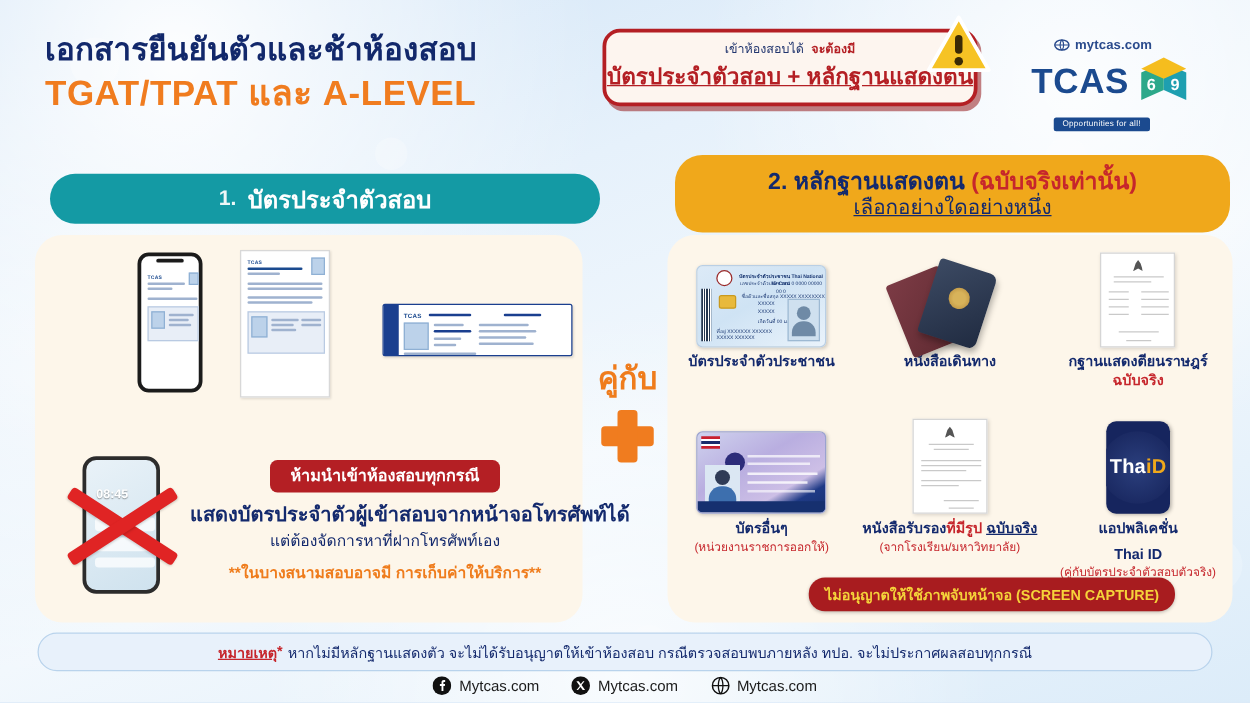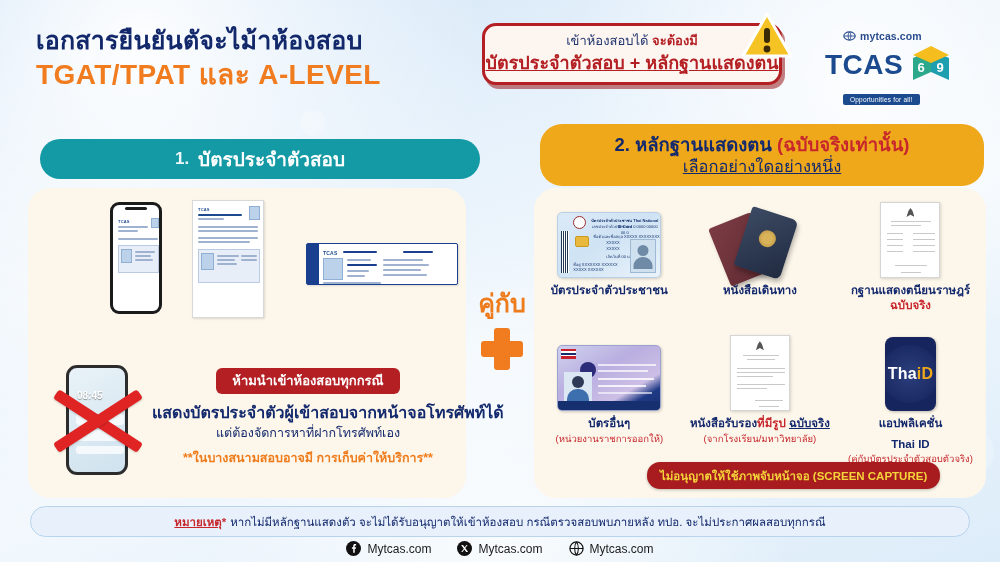--- a/index.html
+++ b/index.html
@@ -32,21 +32,21 @@
     font-size:28px; font-weight:bold; color:#f07c1f; letter-spacing:.4px;
     line-height:1.18; margin-top:2px; white-space:nowrap;
   }
 
   .alertbox {
     position:absolute; left:482px; top:23px; width:300px; height:62px;
     background:#fdf5ef; border:3px solid #b41f24; border-radius:14px;
     display:flex; flex-direction:column; align-items:center; justify-content:center;
     box-shadow:3px 4px 0 rgba(150,25,28,.55);
   }
-  .alert-l1 { font-size:13px; color:#21356e; line-height:1.35; white-space:nowrap;}
+  .alert-l1 { font-size:10px; color:#21356e; line-height:1.35; white-space:nowrap;font-family:Liberation Mono, monospace;}
   .alert-l1 b { color:#b41f24; font-weight:bold; }
   .alert-l2 {
     font-size:18px; font-weight:bold; color:#b41f24; text-decoration:underline;
     line-height:1.4; white-space:nowrap; margin-top:1px;
   }
   .alert-badge { position:absolute; left:741px; top:12px; width:52px; height:48px; }
 
   .brand { position:absolute; right:10px; top:30px; width:165px; height:62px; }
   .brand-top { display:flex; align-items:center; gap:4px; margin-left:18px; }
   .brand-top .glob { width:13px; height:10px; }
@@ -242,21 +242,21 @@
 
 <div id="stage">
 
   <div class="bokeh" style="left:56px;top:30px;width:40px;height:40px;opacity:.5"></div>
   <div class="bokeh" style="left:300px;top:110px;width:26px;height:26px;opacity:.45"></div>
   <div class="bokeh" style="left:836px;top:110px;width:34px;height:34px;opacity:.45"></div>
   <div class="bokeh" style="left:504px;top:500px;width:30px;height:30px;opacity:.4"></div>
   <div class="bokeh" style="left:950px;top:430px;width:44px;height:44px;opacity:.4"></div>
 
   <div class="title-wrap">
-    <div class="title-l1">เอกสารยืนยันตัจะไม้าห้องสอบ</div>
+    <div class="title-l1">เอกสารยืนยันตัวและช้าห้องสอบ</div>
     <div class="title-l2">TGAT/TPAT และ A-LEVEL</div>
   </div>
 
   <div class="alertbox">
     <div class="alert-l1"><span>เข้าห้องสอบได้ </span><b>จะต้องมี</b></div>
     <div class="alert-l2">บัตรประจำตัวสอบ + หลักฐานแสดงตน</div>
   </div>
   <svg class="alert-badge" viewBox="0 0 52 48">
     <path d="M26 2 L50 44 H2 Z" fill="#f6c324" stroke="#fff" stroke-width="3" stroke-linejoin="round"></path>
     <rect x="23" y="16" width="6" height="15" rx="3" fill="#3a2a05"></rect>
@@ -427,21 +427,21 @@
             <div class="ln" style="left:6px;top:36px;width:16px;"></div>
             <div class="ln" style="left:32px;top:36px;width:22px;"></div>
             <div class="ln" style="left:6px;top:42px;width:16px;"></div>
             <div class="ln" style="left:32px;top:42px;width:22px;"></div>
             <div class="ln" style="left:6px;top:48px;width:16px;"></div>
             <div class="ln" style="left:32px;top:48px;width:22px;"></div>
             <div class="ln" style="left:14px;top:62px;width:32px;"></div>
             <div class="ln" style="left:20px;top:69px;width:20px;"></div>
           </div>
         </div>
-        <div class="cap-main">กฐานแสดงตนียนราษฎร์</div>
+        <div class="cap-main">กฐานแสดงตียนราษฎร์</div>
         <div class="cap-red">ฉบับจริง</div>
       </div>
     </div>
 
     <div class="rrow" style="margin-top:16px;">
 
       <div class="rcell">
         <div class="thumb">
           <div class="other-card">
             <div class="flag"></div>

